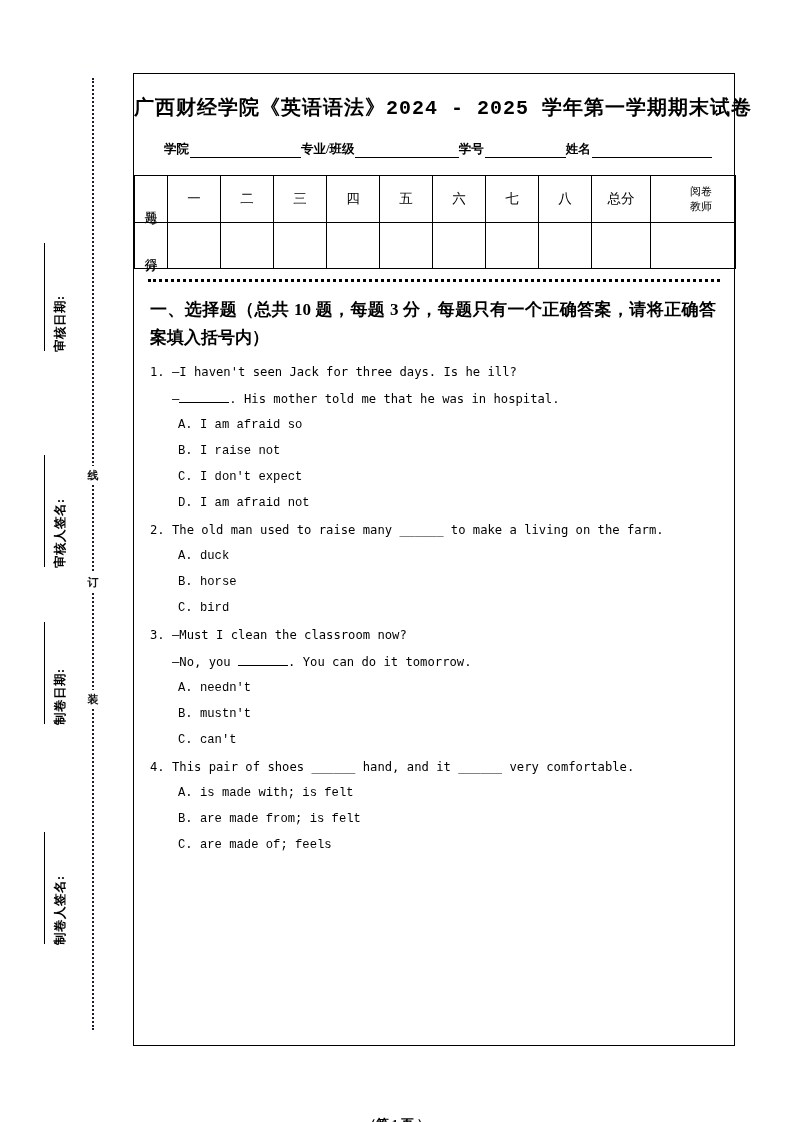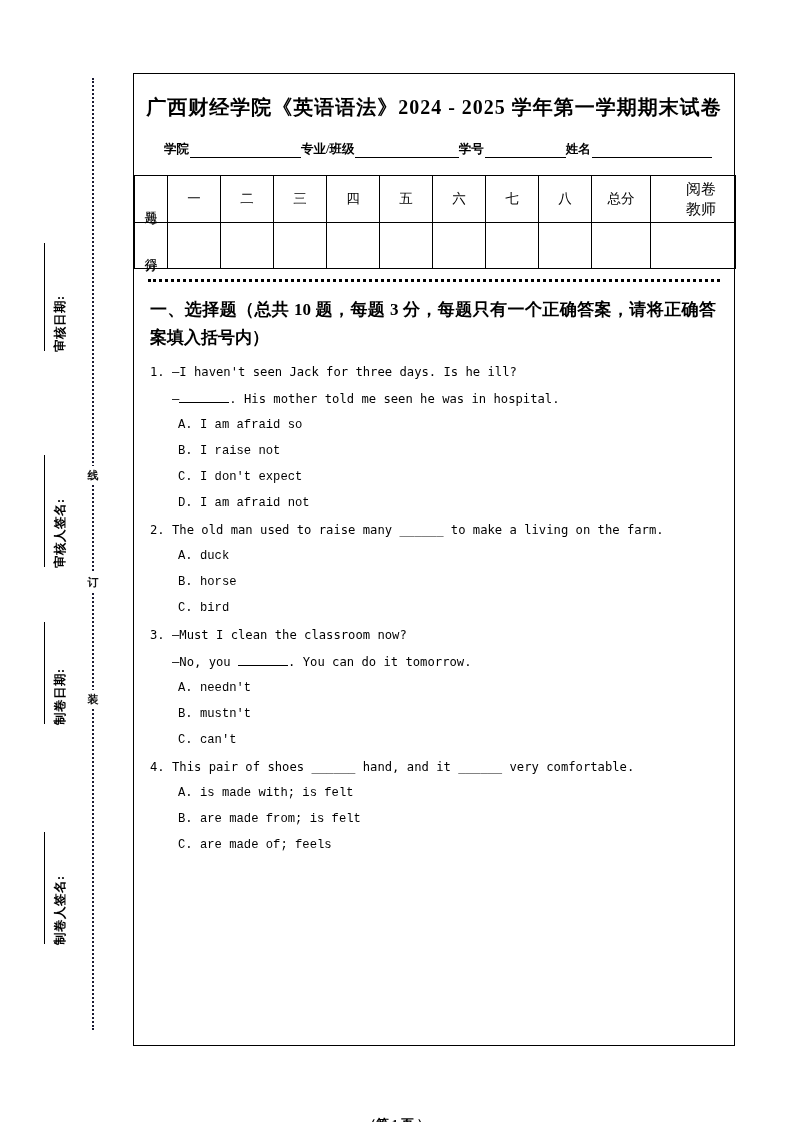--- a/index.html
+++ b/index.html
@@ -67,21 +67,21 @@
     left: 133px;
     top: 73px;
     width: 602px;
     height: 973px;
     border: 1.5px solid #000;
     box-sizing: border-box;
   }
 
   .title {
     text-align: center;
-    font-family: Liberation Serif, serif;
+    font-family: Liberation Mono, monospace;
     font-size: 20px;
     font-weight: 700;
     letter-spacing: 1px;
     margin-top: 20px;
     white-space: nowrap;
   }
 
   .info-line {
     display: flex;
     align-items: flex-end;
@@ -123,21 +123,21 @@
   .col-total { width: 56px; }
   .col-teacher { width: 82px; }
   .stacked {
     writing-mode: vertical-rl;
     text-orientation: upright;
     display: inline-block;
     line-height: 1.0;
     letter-spacing: 1px;
     font-size: 13px;
   }
-  .two-line { line-height: 1.35; font-size: 15px; padding-left: 16px; }
+  .two-line { line-height: 1.35; font-size: 11px; padding-left: 16px; }
 
   .dotted-sep {
     margin: 10px 14px 0 14px;
     height: 0;
     border-top: 3px dotted #000;
   }
 
   
   .content {
     margin: 14px 18px 0 16px;
@@ -271,21 +271,21 @@
 
   <div class="content">
 
     <div class="section-head">一、选择题（总共 10 题，每题 3 分，每题只有一个正确答案，请将正确答案填入括号内）</div>
 
     <div class="q">
       <div class="q-stem">
         <span class="q-num">1.</span>
         <span class="q-text">—I haven't seen Jack for three days. Is he ill?</span>
       </div>
-      <div class="q-line2"><span>—</span><span class="blank-inline" style="width:50px;"></span><span>. His mother told me seen he was in hospital.</span></div>
+      <div class="q-line2"><span>—</span><span class="blank-inline" style="width:50px;"></span><span>. His mother told me that he was in hospital.</span></div>
       <div class="opt">A. I am afraid so</div>
       <div class="opt">B. I raise not</div>
       <div class="opt">C. I don't expect</div>
       <div class="opt">D. I am afraid not</div>
     </div>
 
     <div class="q">
       <div class="q-stem">
         <span class="q-num">2.</span>
         <span class="q-text">The old man used to raise many ______ to make a living on the farm.</span>

